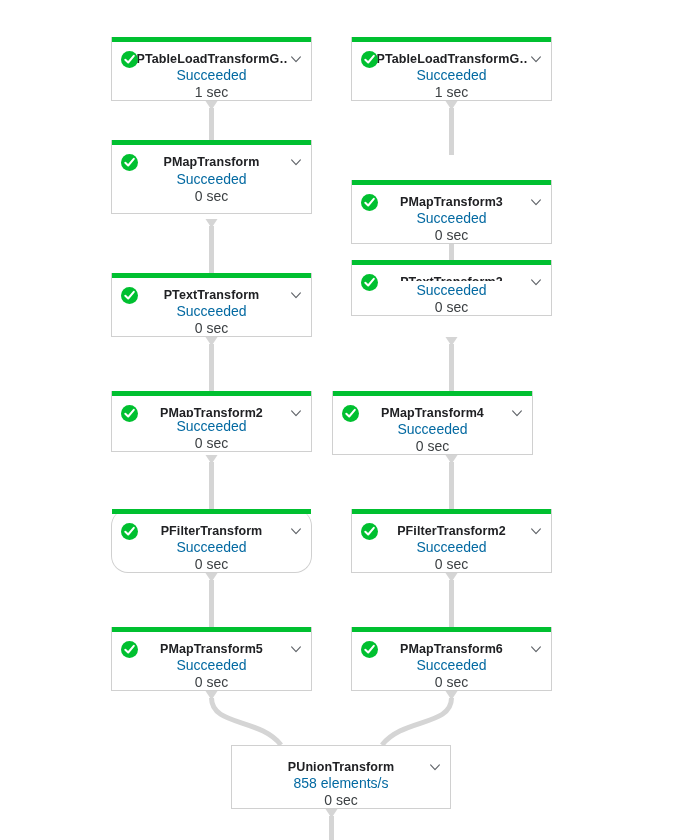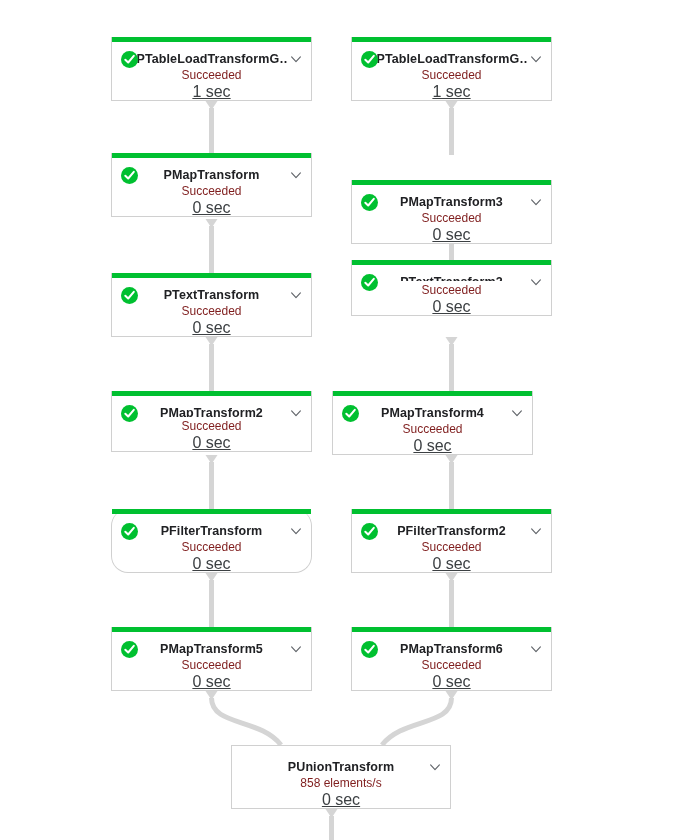--- a/index.html
+++ b/index.html
@@ -86,33 +86,32 @@
     font-weight: bold;
     color: #202124;
     line-height: 16px;
     letter-spacing: 0.1px;
     max-width: 150px;
     white-space: nowrap;
     overflow: hidden;
     text-align: center;
   }
   .node-status {
-    font-size: 12px;
-    color: #7f1d1d;
+    font-size: 14px;
+    color: #0369a1;
     line-height: 16px;
     margin-top: 1px;
     text-align: center;
   }
   .node-time {
-    font-size: 16px;
+    font-size: 14px;
     color: #3c4043;
     line-height: 16px;
     margin-top: 1px;
     text-align: center;
-    text-decoration: underline;
   }
 </style>
 </head>
 <body>
 
 <div id="graph-canvas">
 
   <svg id="edge-layer" viewBox="0 0 681 840" width="681" height="840" xmlns="http://www.w3.org/2000/svg">
     <g fill="#d5d5d5" stroke="none">
 
@@ -166,21 +165,21 @@
           <span class="chevron">
             <svg width="14" height="14" viewBox="0 0 14 14" xmlns="http://www.w3.org/2000/svg">
               <path d="M2.6 4.8 L7 9.6 L11.4 4.8" stroke="#5f6368" stroke-width="1.1" fill="none" stroke-linecap="round" stroke-linejoin="round"></path>
             </svg>
           </span>
           <div class="node-title">PTableLoadTransformG…</div>
           <div class="node-status">Succeeded</div>
           <div class="node-time">1 sec</div>
         </div>
       </div>
-      <div class="node" style="left: 111px; top: 153px; width: 201px; height: 64px;">
+      <div class="node" style="left: 111px; top: 140px; width: 201px; height: 74px;">
         <div class="node-accent"></div>
         <div class="node-body">
           <span class="status-icon">
             <svg width="17" height="17" viewBox="0 0 17 17" xmlns="http://www.w3.org/2000/svg">
               <circle cx="8.5" cy="8.5" r="8.5" fill="#00c030"></circle>
               <path d="M4.3 8.7 L7.2 11.5 L12.8 4.8" stroke="#ffffff" stroke-width="2" fill="none" stroke-linecap="round" stroke-linejoin="round"></path>
             </svg>
           </span>
           <span class="chevron">
             <svg width="14" height="14" viewBox="0 0 14 14" xmlns="http://www.w3.org/2000/svg">

